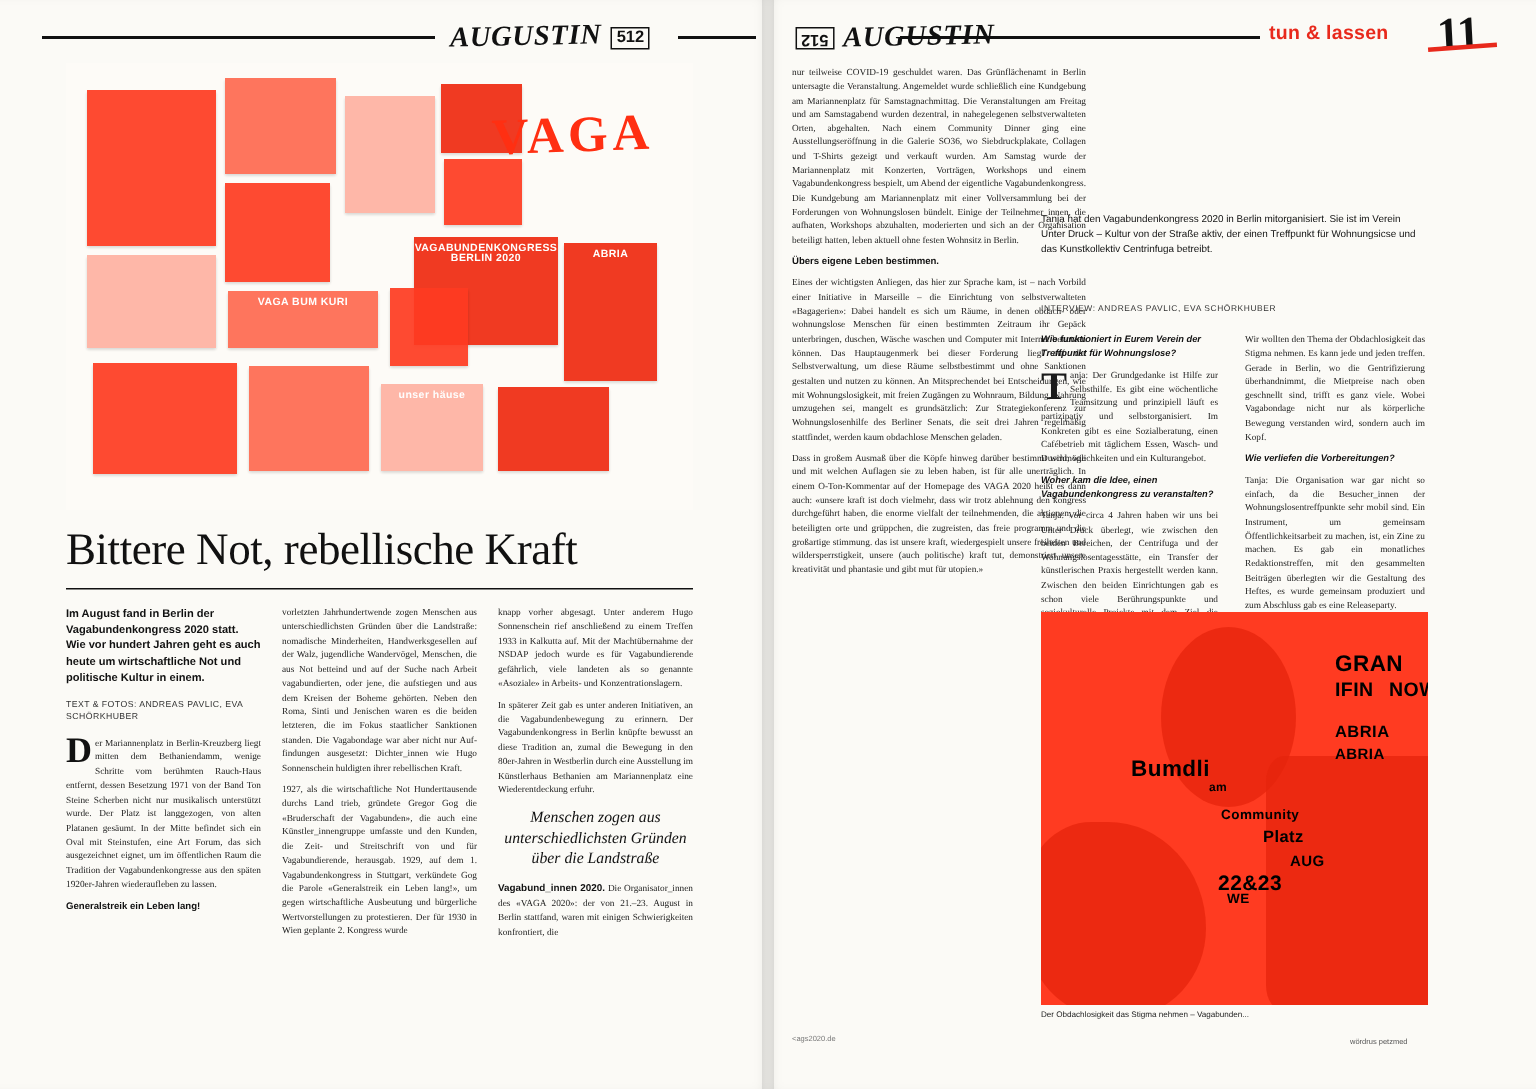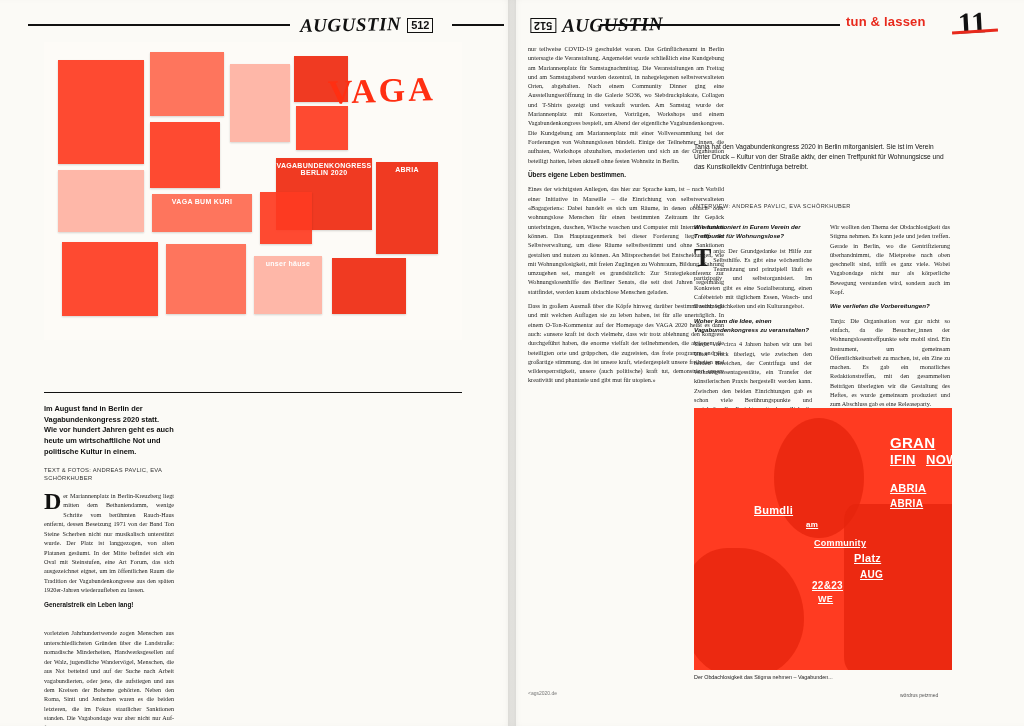--- a/index.html
+++ b/index.html
@@ -112,21 +112,21 @@
     letter-spacing: -.3px;
   }
   .hl-rule {
     position: absolute; left: 44px; top: 392px; width: 418px; height: 1px;
     background: #111;
   }
 
   
   .lcols {
     position: absolute; left: 44px; top: 404px; width: 420px; height: 290px;
-    display: flex; gap: 14px; flex-direction: column;
+    display: flex; gap: 14px;
   }
   .lcol { width: 130px; }
   .lede {
     font-family: "Liberation Sans", sans-serif;
     font-weight: bold; font-size: 7.4px; line-height: 1.45; color: #111;
     margin-bottom: 8px;
   }
   .byline {
     font-family: "Liberation Sans", sans-serif;
     font-size: 5.8px; line-height: 1.5; color: #333;
@@ -210,24 +210,23 @@
 
   
   .rphoto {
     position: absolute; left: 694px; top: 408px; width: 258px; height: 262px;
     background: #ff3b21; overflow: hidden;
   }
   .rphoto .blob {
     position: absolute; background: #e5240c; opacity: .75;
   }
   .rphoto .txt {
-    position: absolute; color: #ffffff;
+    position: absolute; color: #000000;
     font-family: "Liberation Sans", sans-serif; font-weight: bold;
     letter-spacing: .3px;
-    text-decoration: underline;
   }
   .photo-caption {
     position: absolute; left: 694px; top: 674px; width: 258px;
     font-family: "Liberation Sans", sans-serif;
     font-size: 5.4px; color: #222;
   }
   .photo-credit {
     position: absolute; left: 900px; top: 692px;
     font-family: "Liberation Sans", sans-serif;
     font-size: 5px; color: #555;
@@ -273,20 +272,21 @@
         </div>
         <div class="poster" style="left:18px; top:200px; width:96px; height:74px;"></div>
         <div class="poster light" style="left:122px; top:202px; width:80px; height:70px;"></div>
         <div class="poster pale" style="left:210px; top:214px; width:68px; height:58px;">
           <span class="pt">unser häuse</span>
         </div>
         <div class="poster deep" style="left:288px; top:216px; width:74px; height:56px;"></div>
         <div class="vaga-word">VAGA</div>
       </div>
 
+      <div class="headline">Bittere Not, rebellische Kraft</div>
       <div class="hl-rule"></div>
 
       <div class="lcols">
 
         <div class="lcol">
           <div class="lede">Im August fand in Berlin der Vagabundenkongress 2020 statt. Wie vor hundert Jahren geht es auch heute um wirtschaftliche Not und politische Kultur in einem.</div>
           <div class="byline">TEXT &amp; FOTOS: ANDREAS PAVLIC, EVA SCHÖRKHUBER</div>
           <div class="body">
             <p class="dropcap">Der Mariannenplatz in Berlin-Kreuzberg liegt mitten dem Bethaniendamm, wenige Schritte vom berühmten Rauch-Haus entfernt, dessen Besetzung 1971 von der Band Ton Steine Scherben nicht nur musikalisch unterstützt wurde. Der Platz ist langgezogen, von alten Platanen gesäumt. In der Mitte befindet sich ein Oval mit Steinstufen, eine Art Forum, das sich ausgezeichnet eignet, um im öffentlichen Raum die Tradition der Vagabundenkongresse aus den späten 1920er-Jahren wiederaufleben zu lassen.</p>
             <p class="subhead-inline">Generalstreik ein Leben lang!</p>
@@ -298,20 +298,21 @@
             <p>vorletzten Jahrhundertwende zogen Menschen aus unterschiedlichsten Gründen über die Landstraße: nomadische Minderheiten, Handwerksgesellen auf der Walz, jugendliche Wandervögel, Menschen, die aus Not betteind und auf der Suche nach Arbeit vagabundierten, oder jene, die aufstiegen und aus dem Kreisen der Boheme gehörten. Neben den Roma, Sinti und Jenischen waren es die beiden letzteren, die im Fokus staatlicher Sanktionen standen. Die Vagabondage war aber nicht nur Auf-findungen ausgesetzt: Dichter_innen wie Hugo Sonnenschein huldigten ihrer rebellischen Kraft.</p>
             <p>1927, als die wirtschaftliche Not Hunderttausende durchs Land trieb, gründete Gregor Gog die «Bruderschaft der Vagabunden», die auch eine Künstler_innengruppe umfasste und den Kunden, die Zeit- und Streitschrift von und für Vagabundierende, herausgab. 1929, auf dem 1. Vagabundenkongress in Stuttgart, verkündete Gog die Parole «Generalstreik ein Leben lang!», um gegen wirtschaftliche Ausbeutung und bürgerliche Wertvorstellungen zu protestieren. Der für 1930 in Wien geplante 2. Kongress wurde</p>
           </div>
         </div>
 
         <div class="lcol">
           <div class="body">
             <p>knapp vorher abgesagt. Unter anderem Hugo Sonnenschein rief anschließend zu einem Treffen 1933 in Kalkutta auf. Mit der Machtübernahme der NSDAP jedoch wurde es für Vagabundierende gefährlich, viele landeten als so genannte «Asoziale» in Arbeits- und Konzentrationslagern.</p>
             <p>In späterer Zeit gab es unter anderen Initiativen, an die Vagabundenbewegung zu erinnern. Der Vagabundenkongress in Berlin knüpfte bewusst an diese Tradition an, zumal die Bewegung in den 80er-Jahren in Westberlin durch eine Ausstellung im Künstlerhaus Bethanien am Mariannenplatz eine Wiederentdeckung erfuhr.</p>
           </div>
+          <div class="pullquote">Menschen zogen aus unterschiedlichsten Gründen über die Landstraße</div>
           <div class="body">
             <p><span class="boxhead">Vagabund_innen 2020.</span>
               <span>Die Organisator_innen des «VAGA 2020»: der von 21.–23. August in Berlin stattfand, waren mit einigen Schwierigkeiten konfrontiert, die</span></p>
           </div>
         </div>
       </div>
     </div>
 
     <div class="page-half page-right">
     </div>
@@ -356,24 +357,24 @@
   <div class="rphoto">
     <div class="blob" style="left:-10px; top:140px; width:120px; height:130px; border-radius:40% 60% 50% 50%;"></div>
     <div class="blob" style="left:80px; top:10px; width:90px; height:120px; border-radius:50%;"></div>
     <div class="blob" style="left:150px; top:96px; width:120px; height:170px; border-radius:10%;"></div>
     <div class="txt" style="left:196px; top:26px; font-size:15px;">GRAN</div>
     <div class="txt" style="left:196px; top:44px; font-size:13px;">IFIN</div>
     <div class="txt" style="left:232px; top:44px; font-size:13px;">NOW</div>
     <div class="txt" style="left:196px; top:74px; font-size:11px;">ABRIA</div>
     <div class="txt" style="left:196px; top:90px; font-size:10px;">ABRIA</div>
     <div class="txt" style="left:120px; top:130px; font-size:9px;">Community</div>
-    <div class="txt" style="left:160px; top:144px; font-size:11px;">Platz</div>
-    <div class="txt" style="left:118px; top:172px; font-size:10px;">22&amp;23</div>
+    <div class="txt" style="left:148px; top:144px; font-size:11px;">Platz</div>
+    <div class="txt" style="left:118px; top:172px; font-size:14px;">22&amp;23</div>
     <div class="txt" style="left:166px; top:161px; font-size:10px;">AUG</div>
     <div class="txt" style="left:124px; top:186px; font-size:9px;">WE</div>
-    <div class="txt" style="left:60px; top:96px; font-size:11px;">Bumdli</div>
+    <div class="txt" style="left:60px; top:96px; font-size:15px;">Bumdli</div>
     <div class="txt" style="left:112px; top:112px; font-size:8px;">am</div>
   </div>
 
   <div class="photo-caption">Der Obdachlosigkeit das Stigma nehmen – Vagabunden...</div>
   <div class="photo-credit">wördrus petzmed</div>
   <div class="pagefoot-left">&lt;ags2020.de</div>
 </div>
 
 </body></html>

